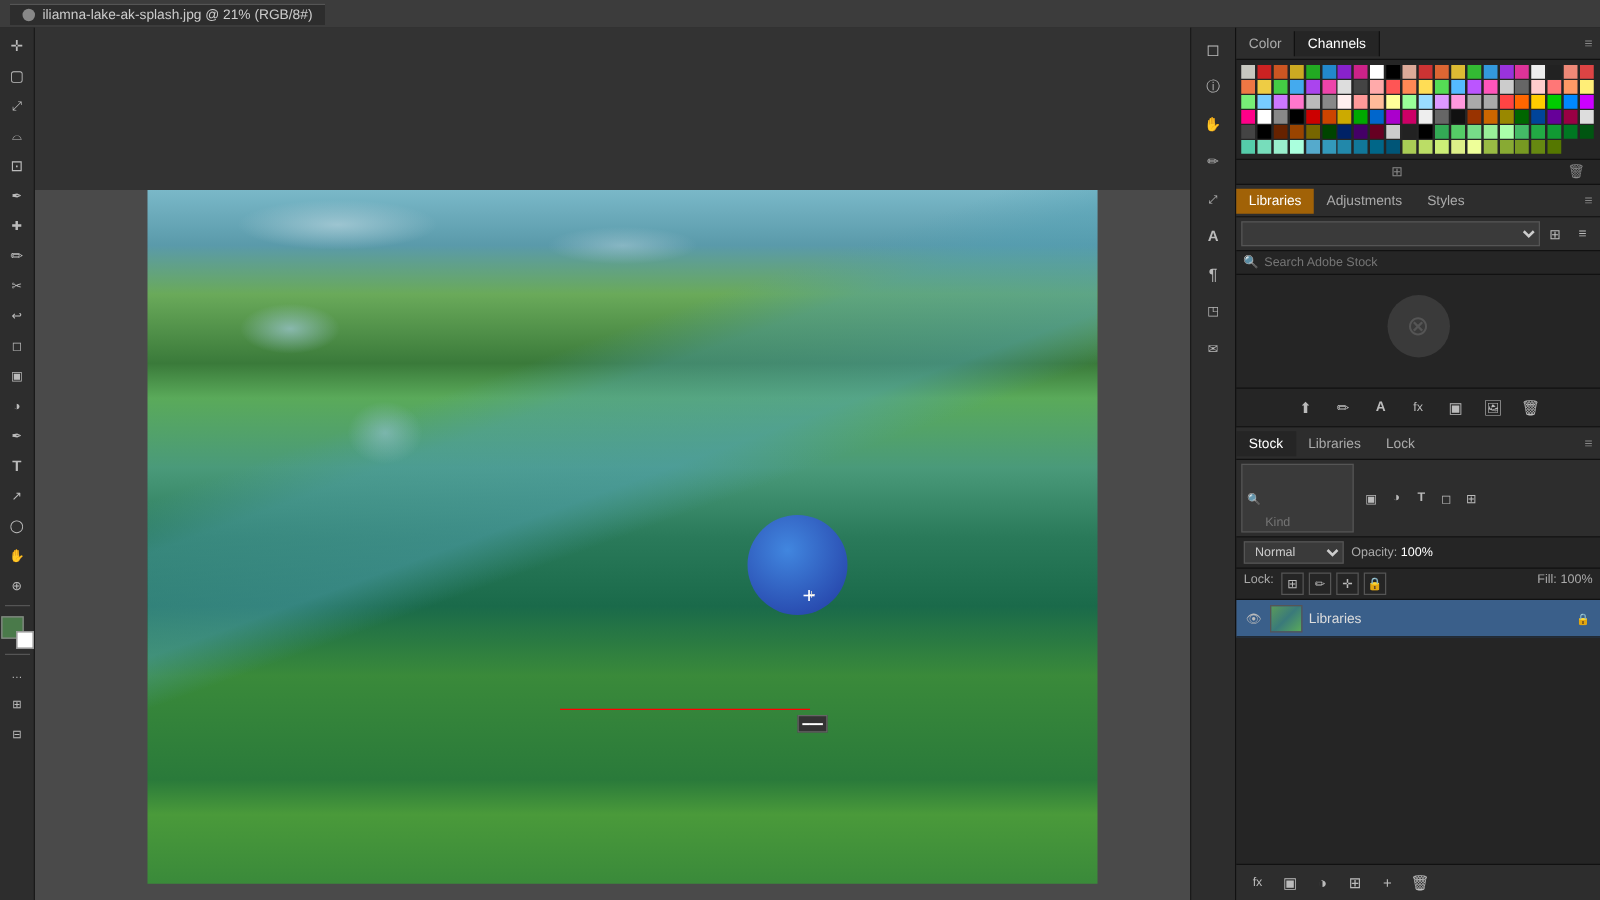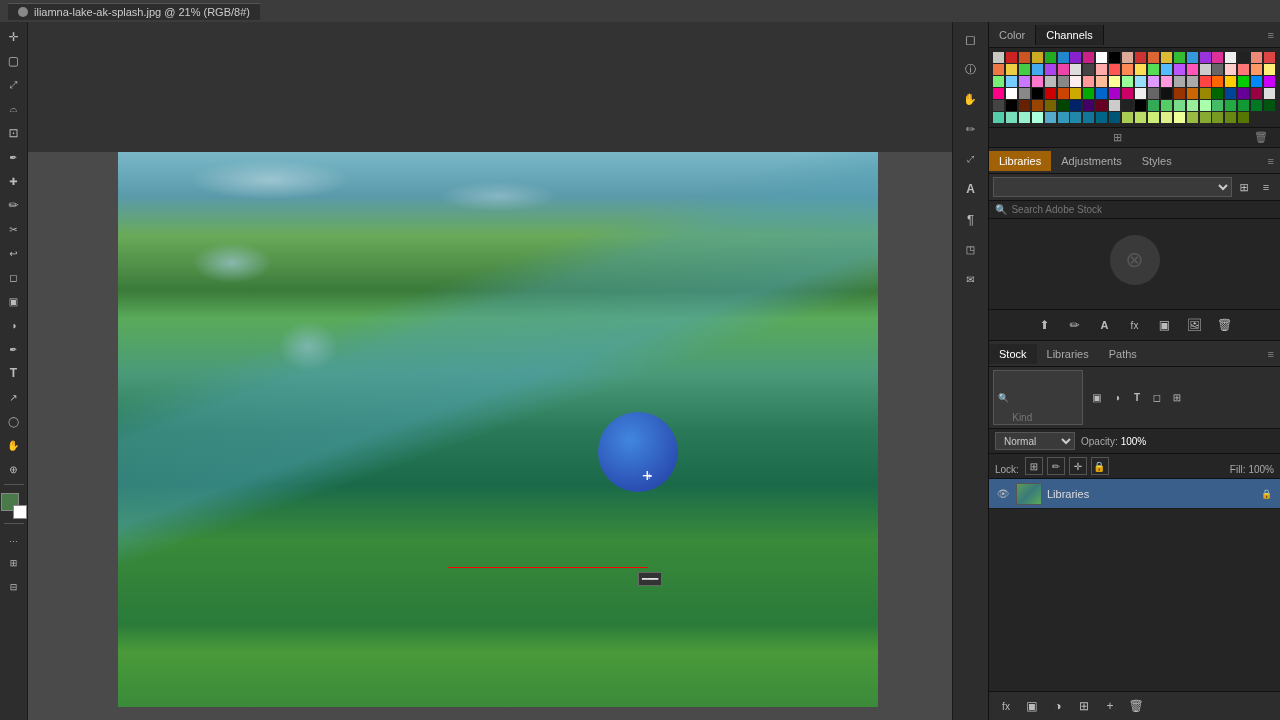--- a/index.html
+++ b/index.html
@@ -419,21 +419,21 @@
       gap: 3px;
       font-size: 10px;
       color: #aaa;
     }
     .opacity-value {
       color: #fff;
       font-size: 10px;
     }
     .layers-lock {
       display: flex;
-      align-items: flex-end;
+      align-items: flex-start;
       padding: 3px 6px;
       gap: 4px;
       border-bottom: 1px solid #111;
     }
     .lock-label {
       font-size: 10px;
       color: #aaa;
       margin-right: 2px;
     }
     .lock-icon {
@@ -753,21 +753,21 @@
         <div class="lib-action-icon">▣</div>
         <div class="lib-action-icon">🖼</div>
         <div class="lib-action-icon">🗑</div>
       </div>
     </div>
 
     <div class="layers-section">
       <div class="layers-tabs">
         <div class="layers-tab active">Stock</div>
         <div class="layers-tab">Libraries</div>
-        <div class="layers-tab">Paths</div>
+        <div class="layers-tab">Lock</div>
         <span class="panel-menu-icon">≡</span>
       </div>
       <div class="layers-filter">
         <div class="filter-search">
           <span style="font-size:9px; color:#888;">🔍</span>
           <input class="filter-search-input" placeholder="Kind" style="">
         </div>
         <div class="filter-icons">
           <div class="filter-icon">▣</div>
           <div class="filter-icon">◑</div>

